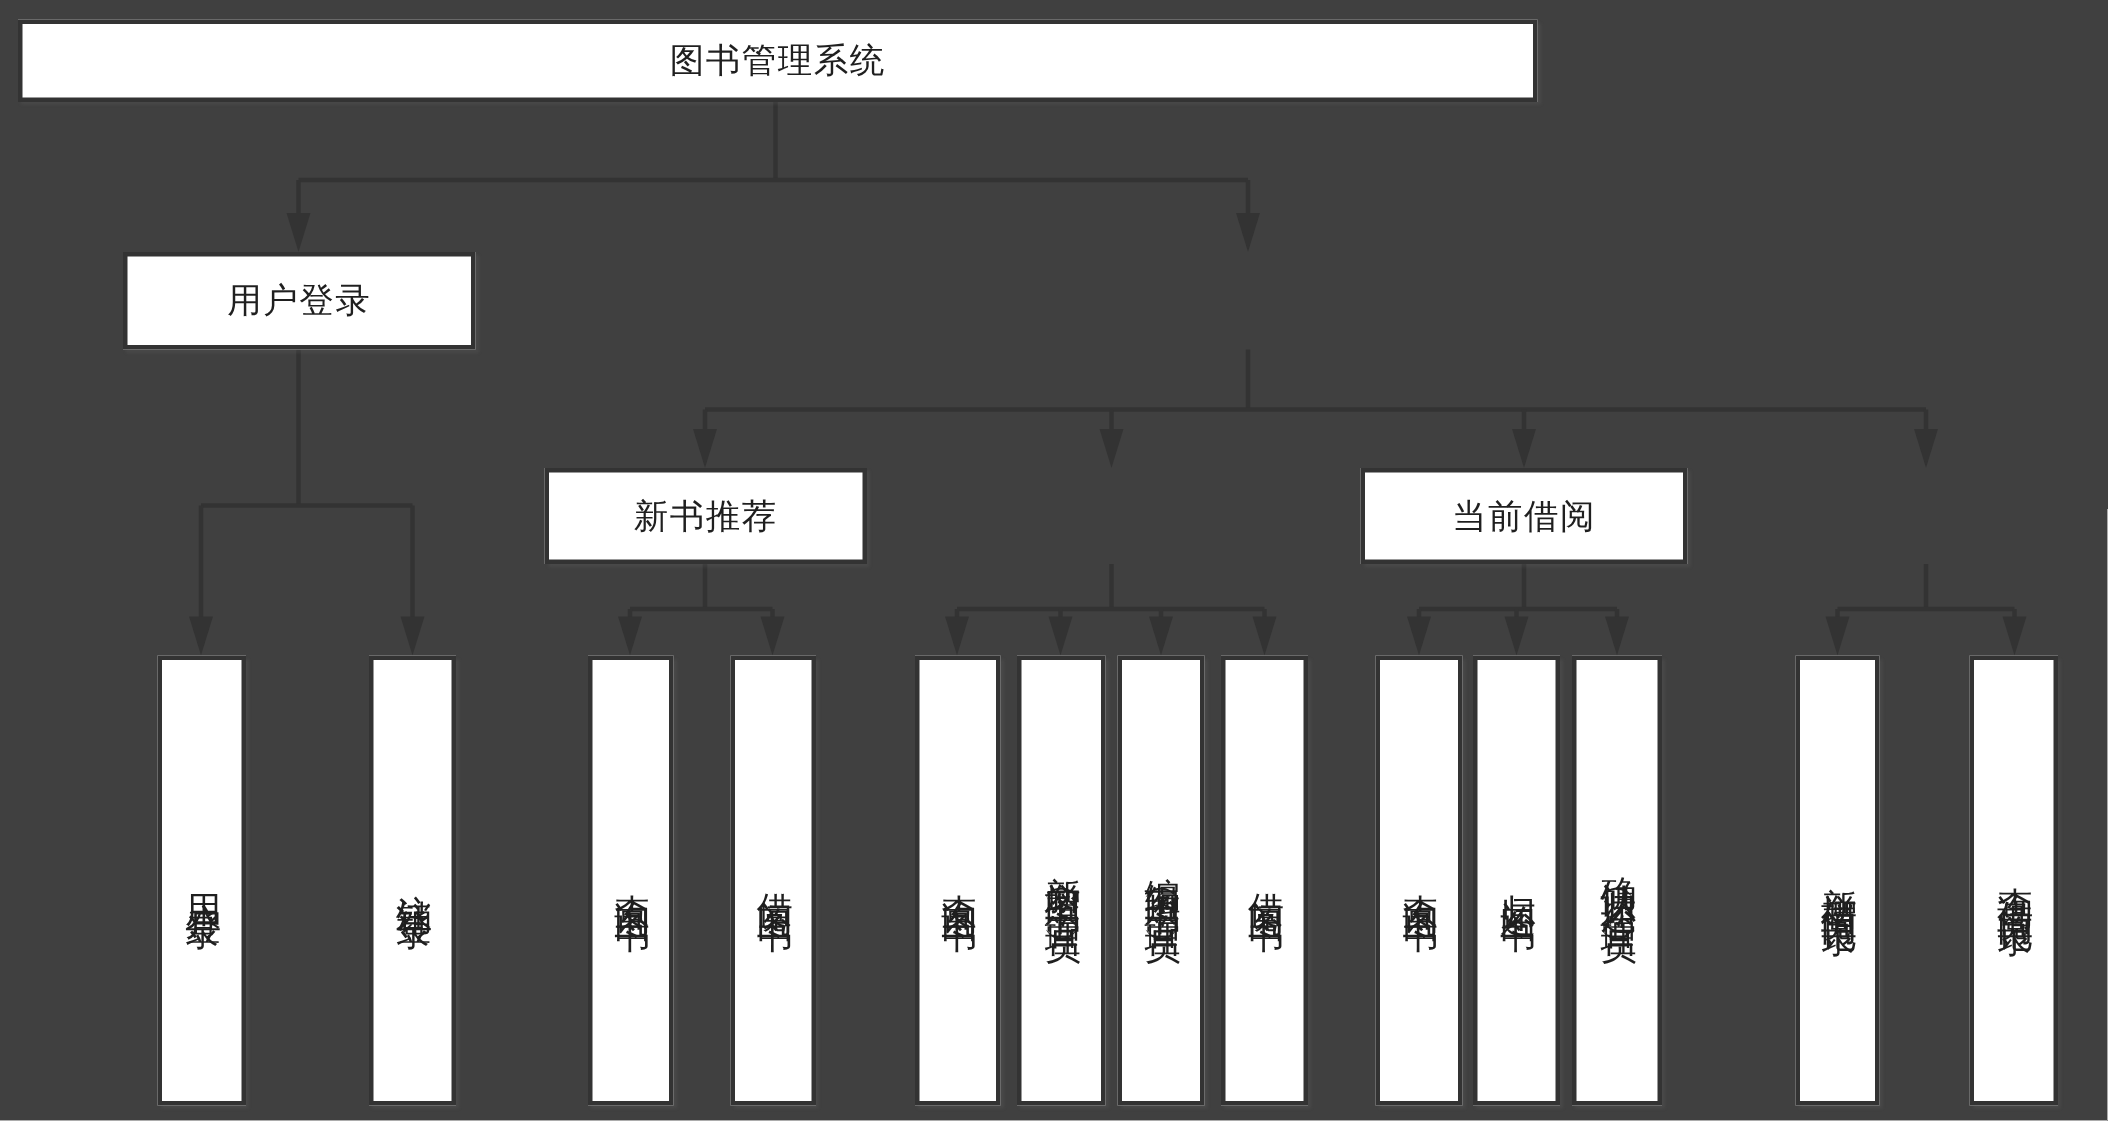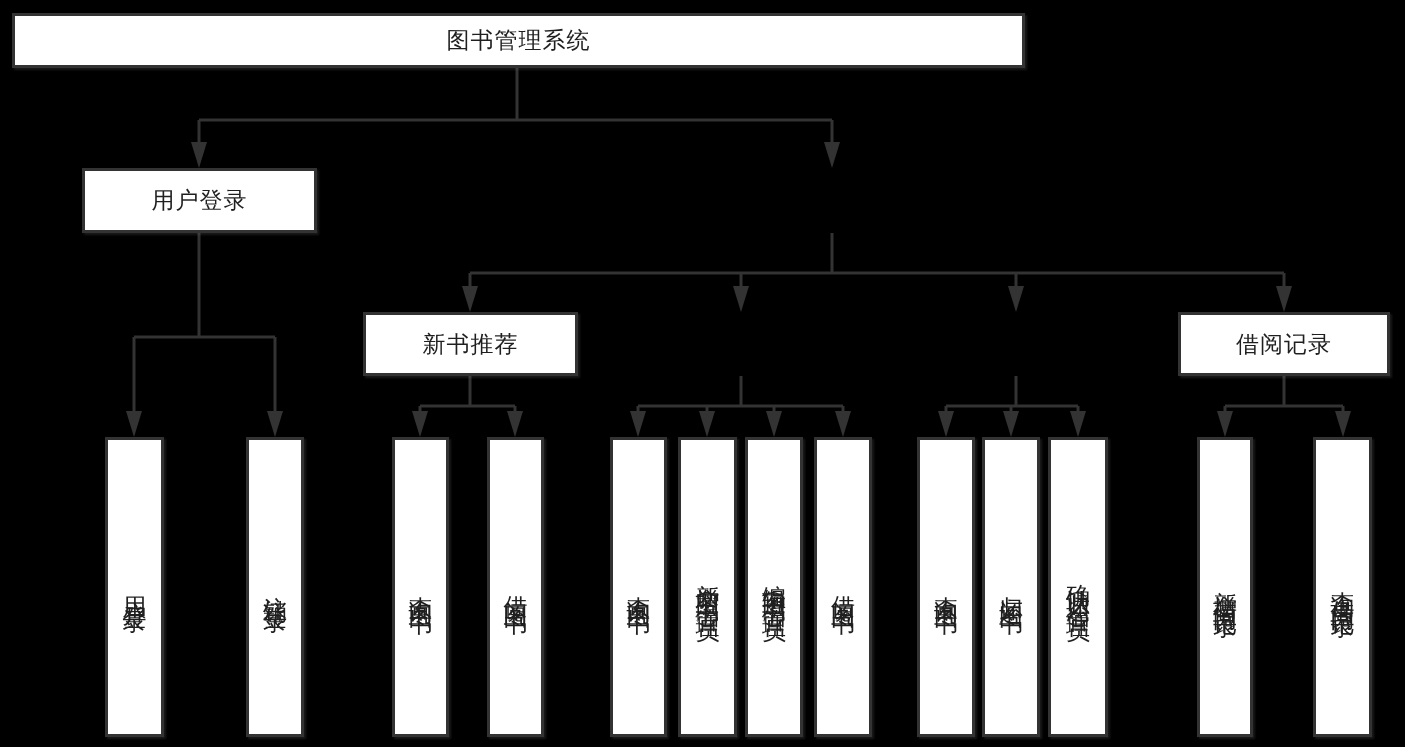--- a/index.html
+++ b/index.html
@@ -4,21 +4,21 @@
 <style>
   html, body {
     margin: 0;
     padding: 0;
     background: #ffffff;
   }
   .canvas {
     position: relative;
     width: 1405px;
     height: 747px;
-    background: #000000;
+    background: #404040;
     font-family: "Liberation Sans", "DejaVu Sans", sans-serif;
     overflow: hidden;
   }
   .connector-layer {
     position: absolute;
     left: 0;
     top: 0;
     width: 1405px;
     height: 747px;
   }
@@ -135,22 +135,22 @@
     <span>图书管理系统</span>
   </div>
 
   <div class="node h-node" style="left:82px; top:168px; width:235px; height:65px;">
     <span>用户登录</span>
   </div>
 
   <div class="node h-node" style="left:363px; top:312px; width:215px; height:64px;">
     <span>新书推荐</span>
   </div>
-  <div class="node h-node" style="left:1178px; top:312px; width:212px; height:64px;">
-    <span>借阅记录</span>
+  <div class="node h-node" style="left:907px; top:312px; width:218px; height:64px;">
+    <span>当前借阅</span>
   </div>
 
   <div class="node v-node" style="left:105px; top:437px; width:59px; height:300px;">
     <span>用户登录</span>
   </div>
   <div class="node v-node" style="left:246px; top:437px; width:58px; height:300px;">
     <span>注销登录</span>
   </div>
 
   <div class="node v-node" style="left:392px; top:437px; width:57px; height:300px;">

